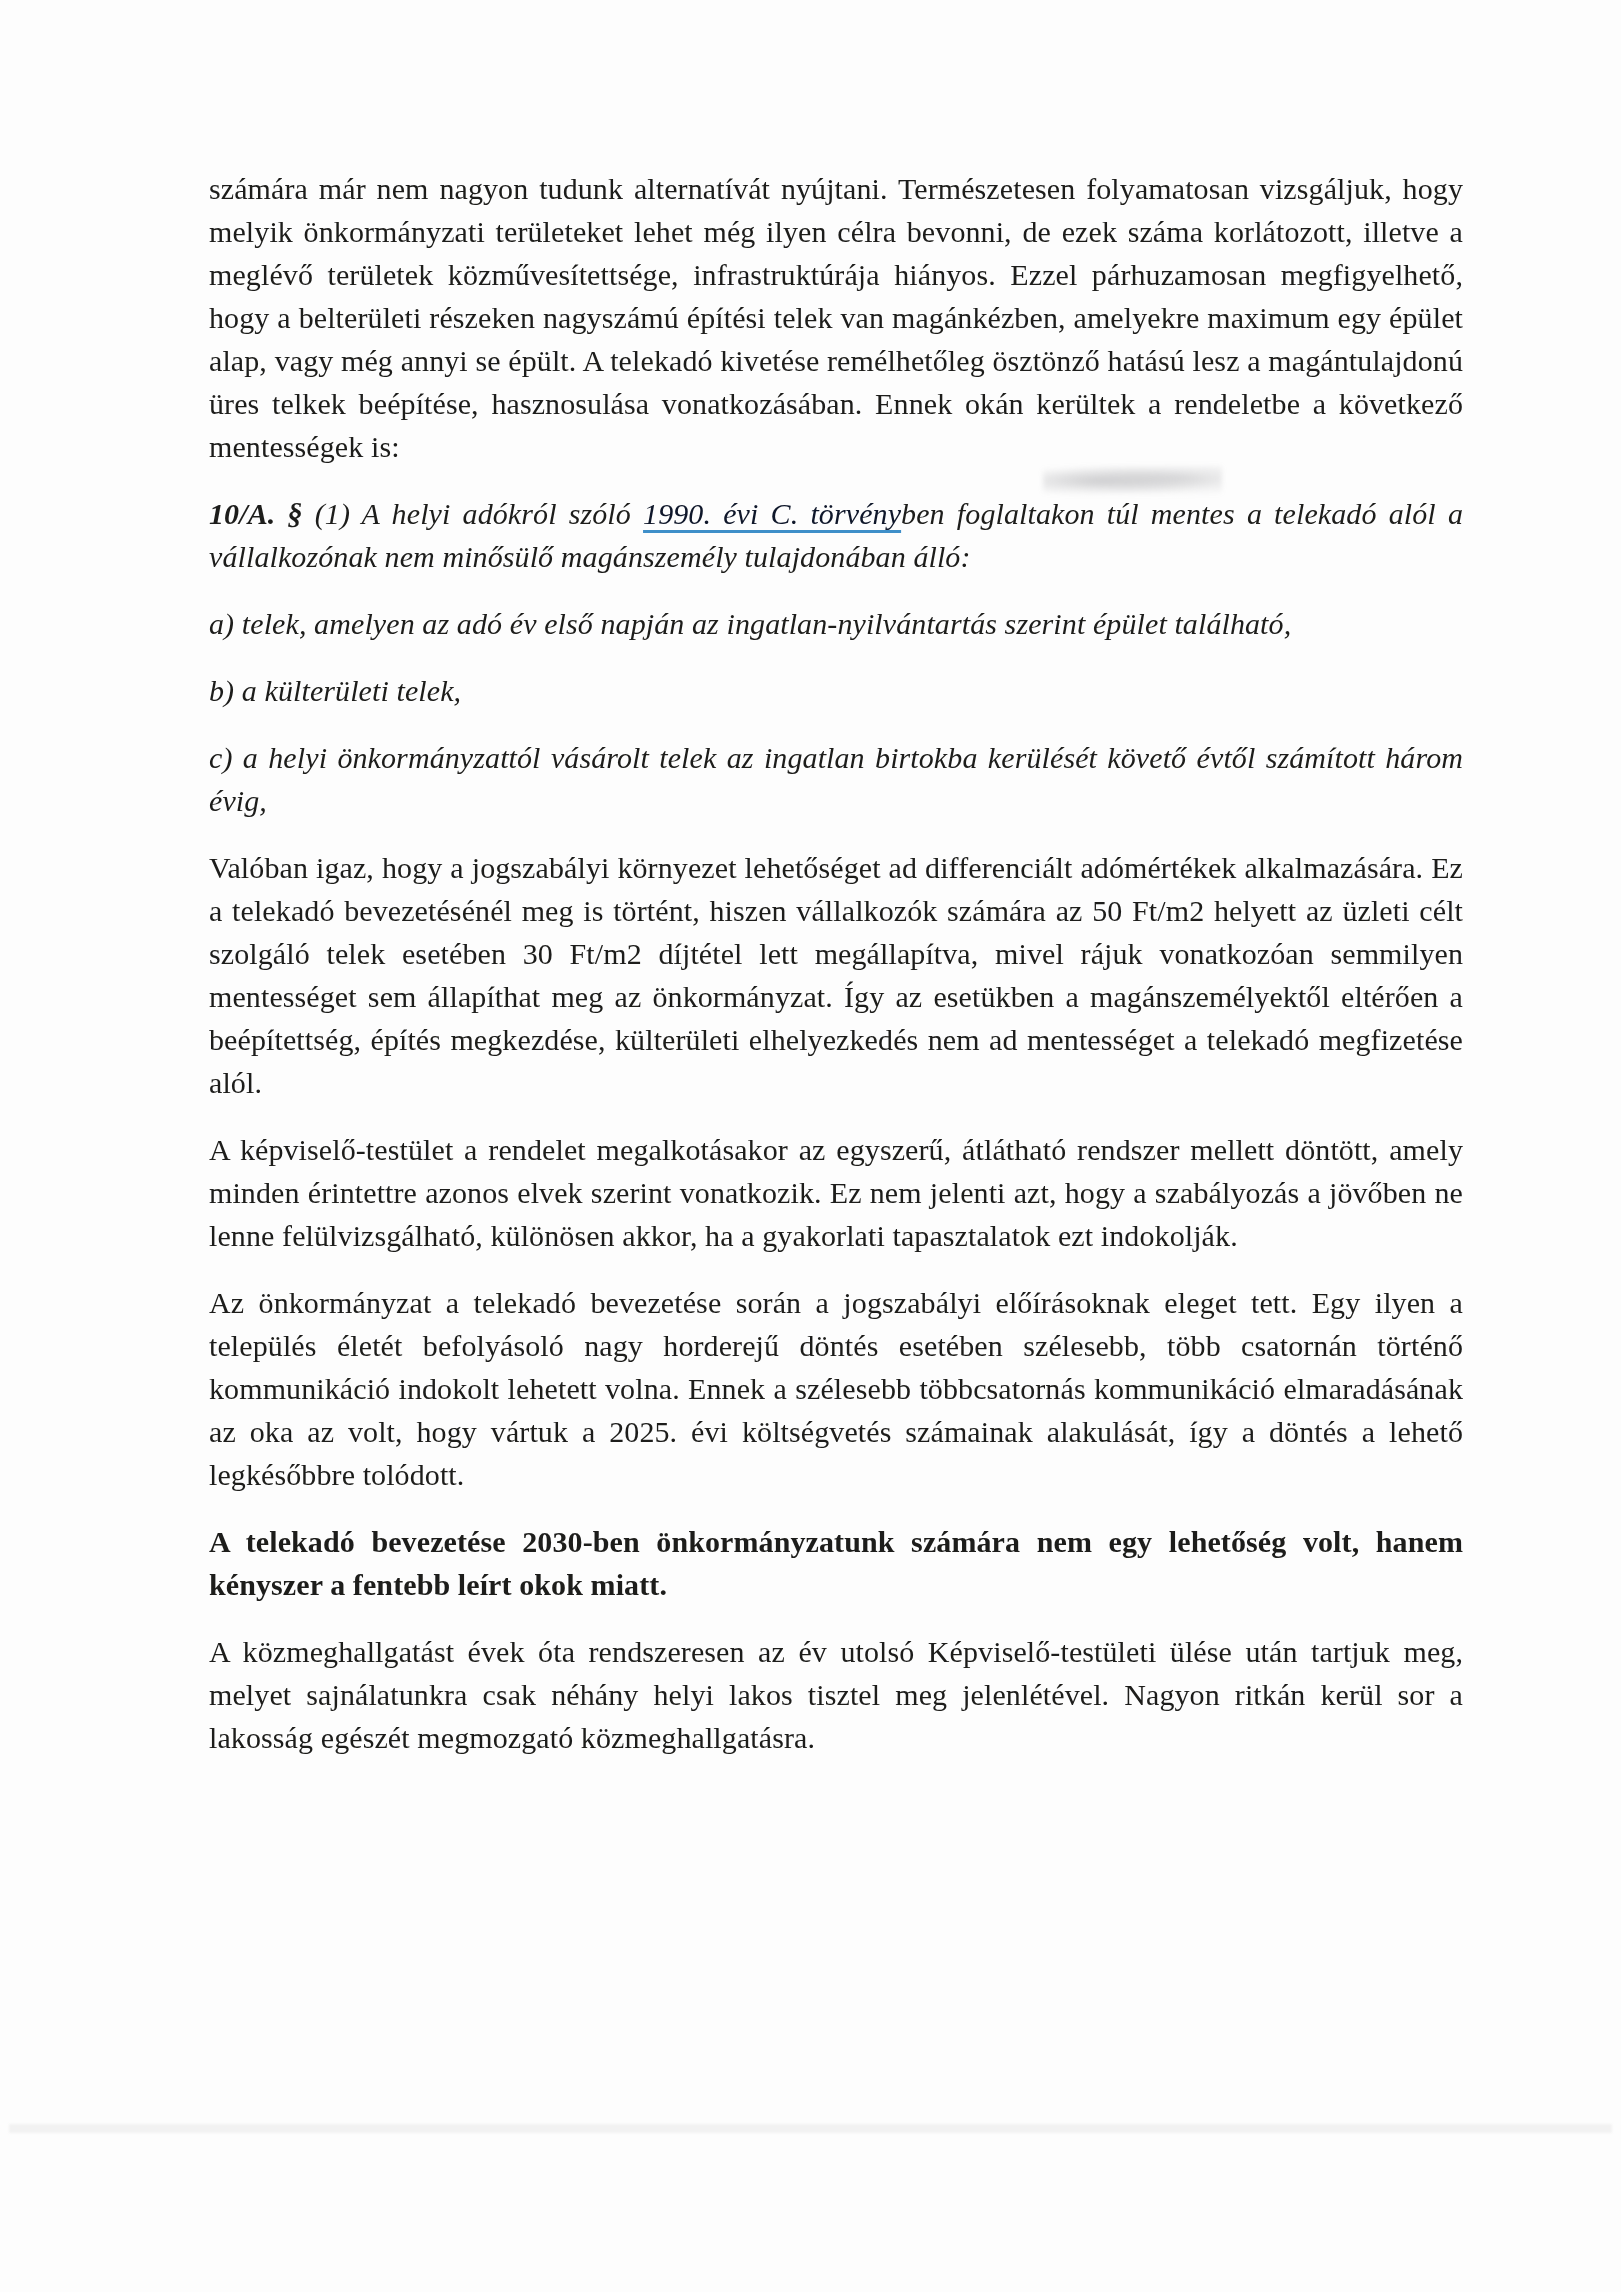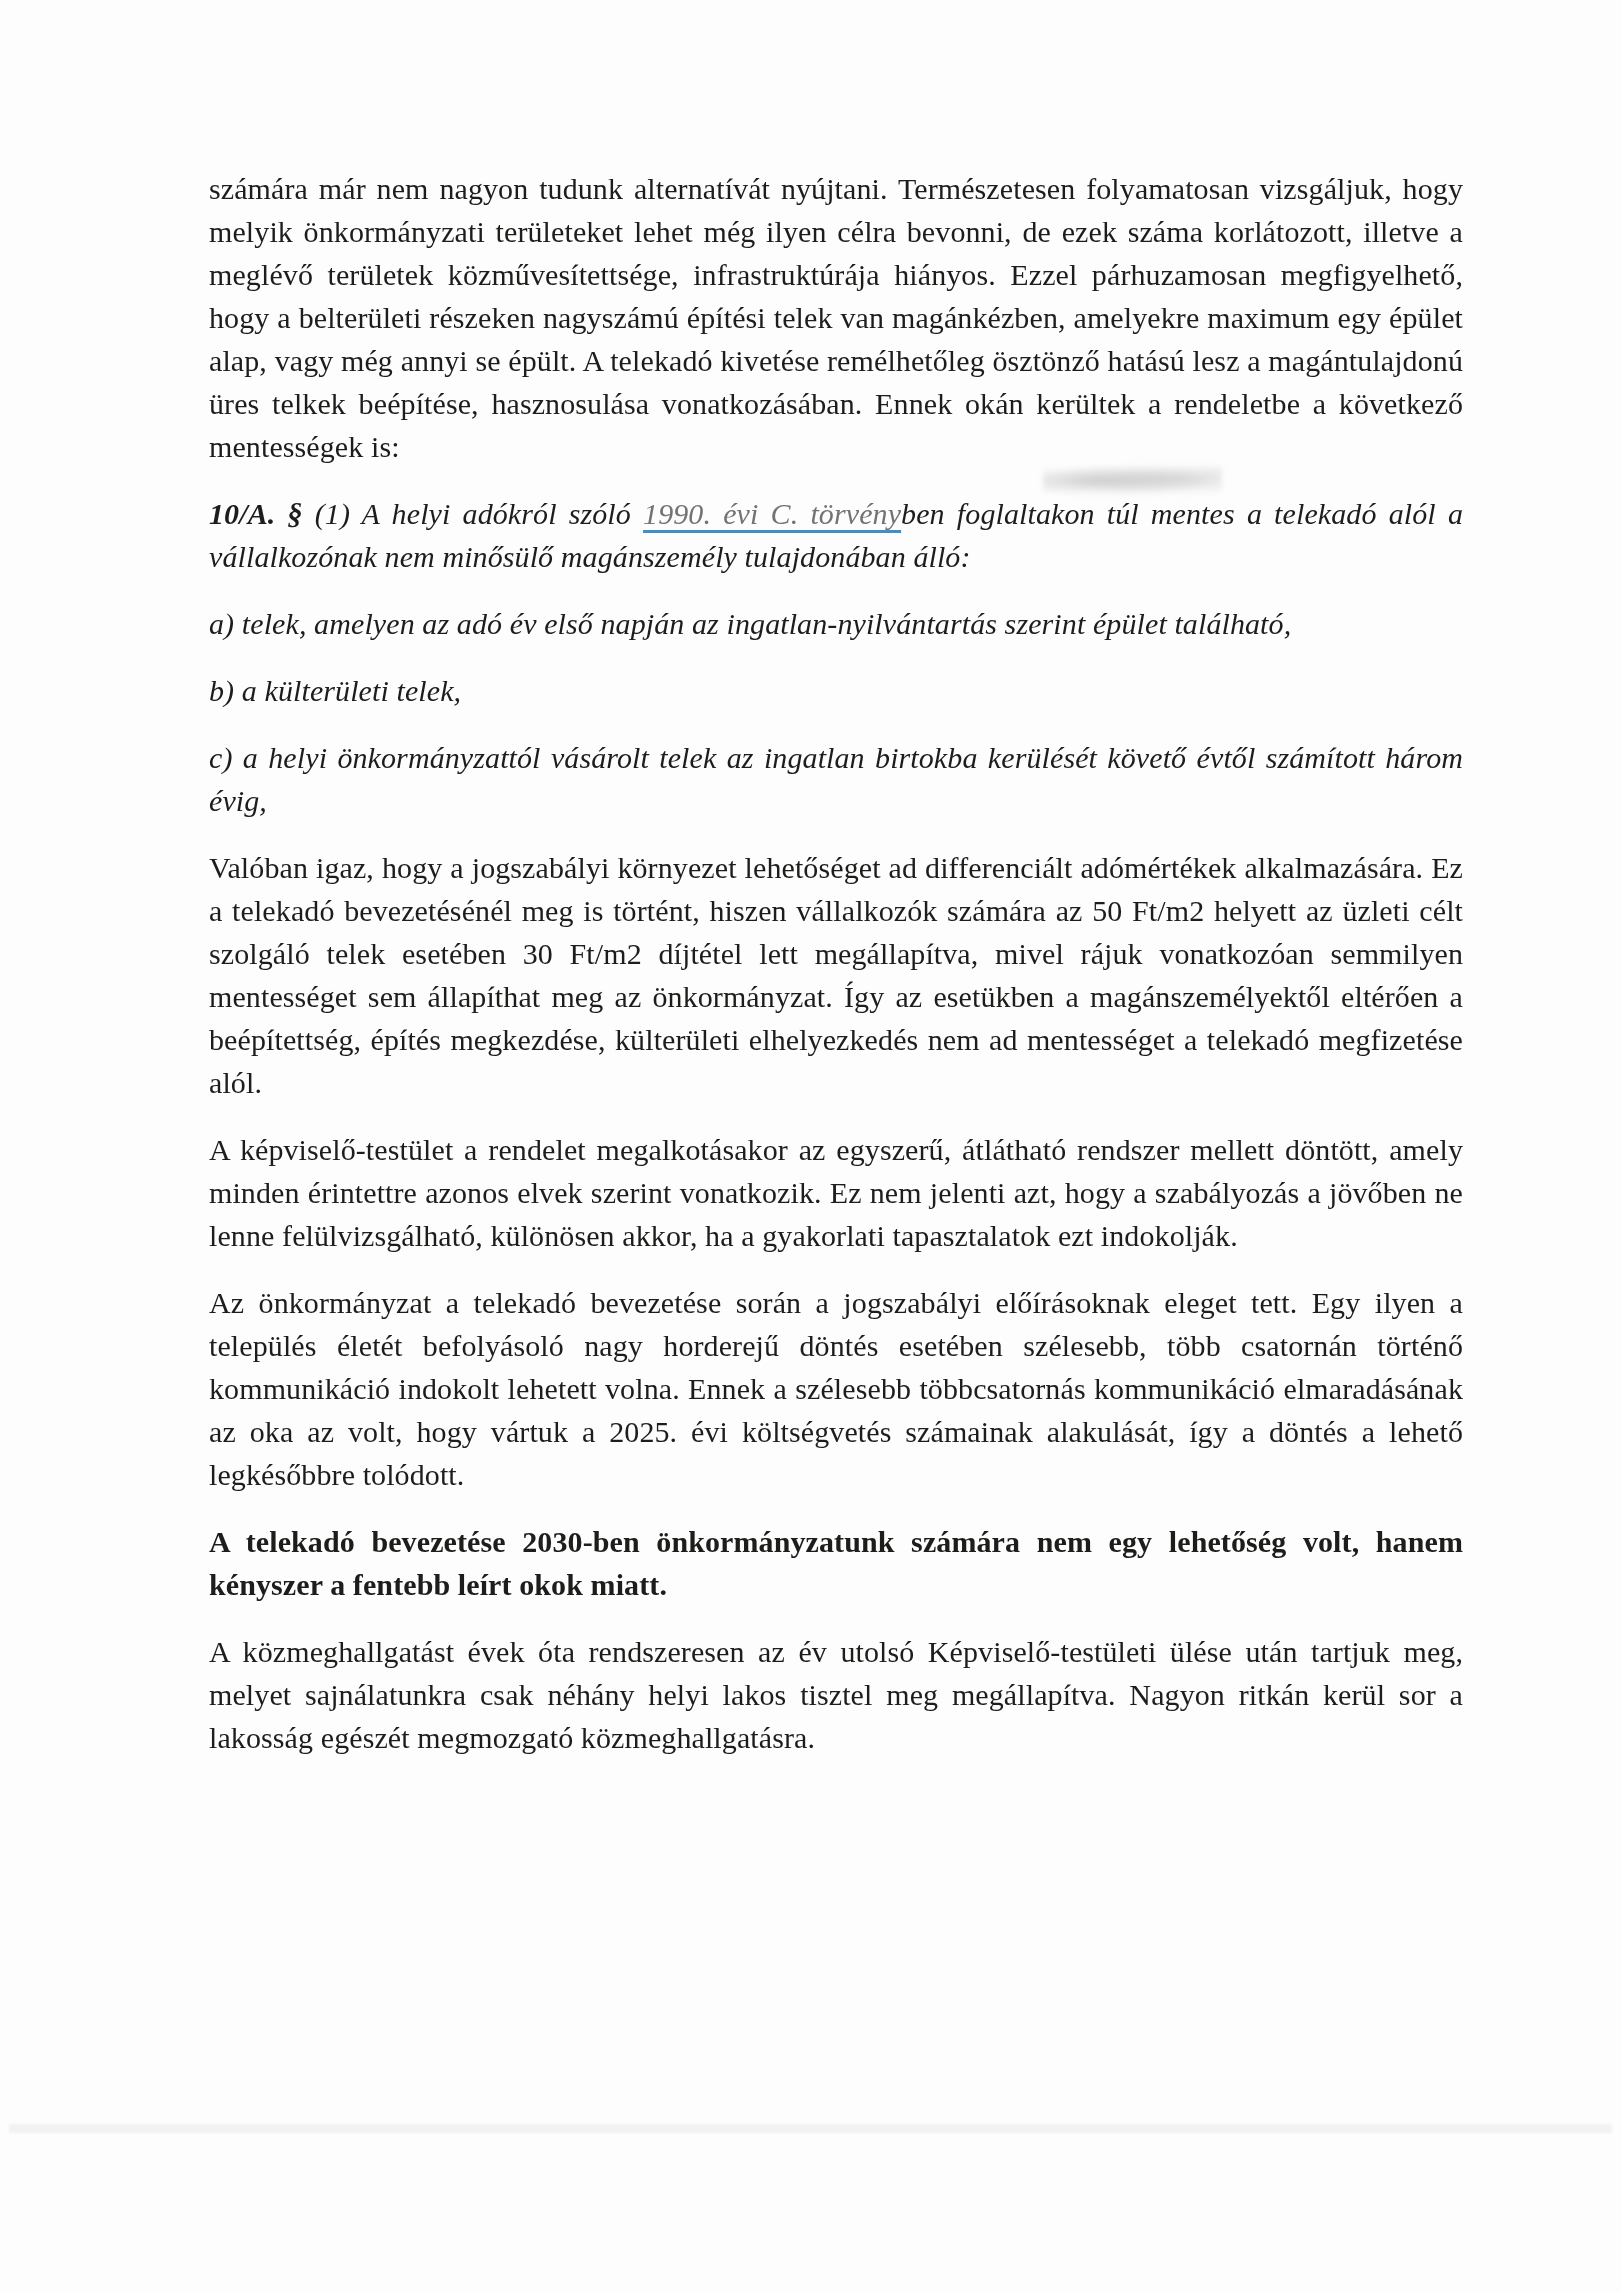--- a/index.html
+++ b/index.html
@@ -35,21 +35,21 @@
     margin: 0 0 24px 0;
   }
   .para-italic {
     font-style: italic;
   }
   .law-lead {
     font-weight: bold;
     font-style: italic;
   }
   a.law-link {
-    color: #737373;
+    color: #0f172a;
     font-style: italic;
     text-decoration: underline;
     text-decoration-color: #3f8fc9;
     text-decoration-thickness: 2.7px;
     text-underline-offset: 6.3px;
     cursor: pointer;
   }
   .para-bold {
     font-weight: bold;
   }
@@ -98,21 +98,21 @@
 
     <p>Valóban igaz, hogy a jogszabályi környezet lehetőséget ad differenciált adómértékek alkalmazására. Ez a telekadó bevezetésénél meg is történt, hiszen vállalkozók számára az 50 Ft/m2 helyett az üzleti célt szolgáló telek esetében 30 Ft/m2 díjtétel lett megállapítva, mivel rájuk vonatkozóan semmilyen mentességet sem állapíthat meg az önkormányzat. Így az esetükben a magánszemélyektől eltérően a beépítettség, építés megkezdése, külterületi elhelyezkedés nem ad mentességet a telekadó megfizetése alól.</p>
 
     <p>A képviselő-testület a rendelet megalkotásakor az egyszerű, átlátható rendszer mellett döntött, amely minden érintettre azonos elvek szerint vonatkozik. Ez nem jelenti azt, hogy a szabályozás a jövőben ne lenne felülvizsgálható, különösen akkor, ha a gyakorlati tapasztalatok ezt indokolják.</p>
 
 
     <p>Az önkormányzat a telekadó bevezetése során a jogszabályi előírásoknak eleget tett. Egy ilyen a település életét befolyásoló nagy horderejű döntés esetében szélesebb, több csatornán történő kommunikáció indokolt lehetett volna. Ennek a szélesebb többcsatornás kommunikáció elmaradásának az oka az volt, hogy vártuk a 2025. évi költségvetés számainak alakulását, így a döntés a lehető legkésőbbre tolódott.</p>
 
     <p class="para-bold">A telekadó bevezetése 2030-ben önkormányzatunk számára nem egy lehetőség volt, hanem kényszer a fentebb leírt okok miatt.</p>
 
-    <p>A közmeghallgatást évek óta rendszeresen az év utolsó Képviselő-testületi ülése után tartjuk meg, melyet sajnálatunkra csak néhány helyi lakos tisztel meg megállapítva. Nagyon ritkán kerül sor a lakosság egészét megmozgató közmeghallgatásra.</p>
+    <p>A közmeghallgatást évek óta rendszeresen az év utolsó Képviselő-testületi ülése után tartjuk meg, melyet sajnálatunkra csak néhány helyi lakos tisztel meg jelenlétével. Nagyon ritkán kerül sor a lakosság egészét megmozgató közmeghallgatásra.</p>
 
   </div>
 
   <div class="smudge"></div>
   <div class="scan-streak"></div>
 
 </div>
 
 
 </body></html>

